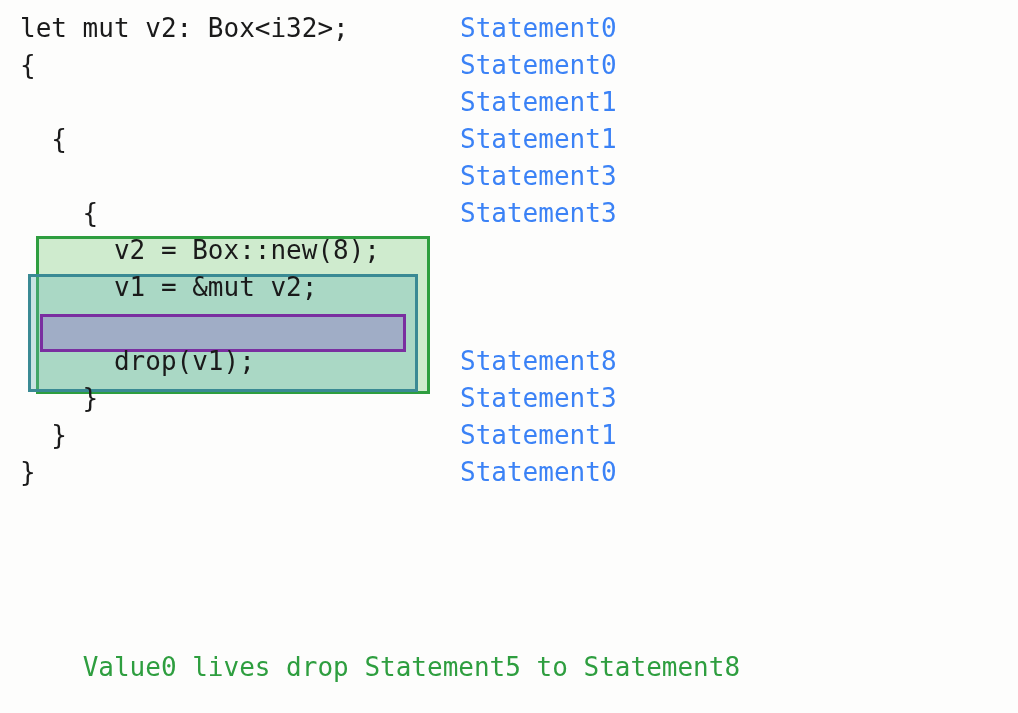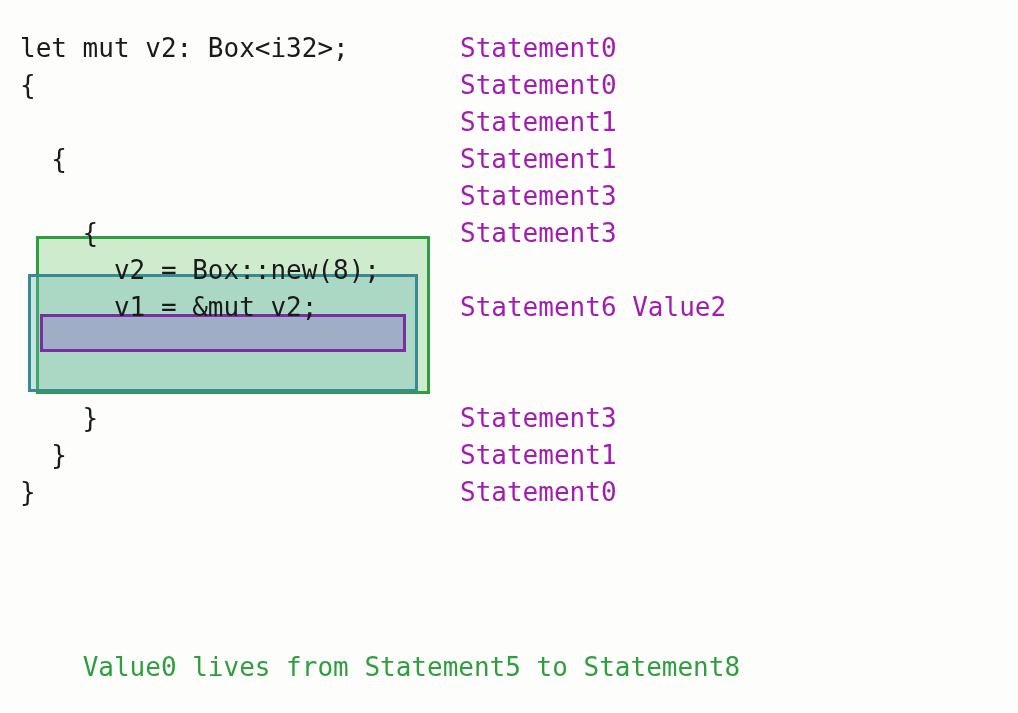--- a/index.html
+++ b/index.html
@@ -11,41 +11,41 @@
     overflow: hidden;
   }
   body {
     font-family: "DejaVu Sans Mono", "Liberation Mono", "Menlo", "Consolas", monospace;
     font-size: 26px;
     color: #1a1a1a;
     position: relative;
   }
   .stage {
     position: relative;
-    padding: 30px 0 0 20px;
+    padding: 10px 0 0 20px;
   }
   .line {
     position: relative;
     height: 37px;
     white-space: pre;
   }
   .code {
     position: absolute;
     left: 0;
     top: 0;
     line-height: 37px;
     color: #1a1a1a;
     z-index: 5;
   }
   .ann {
     position: absolute;
     left: 440px;
     top: 0;
     line-height: 37px;
-    color: #a21caf;
+    color: #3b82f6;
     z-index: 5;
   }
   
   .hl {
     position: absolute;
     box-sizing: border-box;
     z-index: 1;
   }
   .hl-green {
     border: 3px solid #2e9e3f;
@@ -100,40 +100,41 @@
   </div>
   <div class="line">
     <span class="code">    {</span>
     <span class="ann">Statement3</span>
   </div>
   <div class="line">
     <span class="code">      v2 = Box::new(8);</span>
   </div>
   <div class="line">
     <span class="code">      v1 = &amp;mut v2;</span>
-    <span class="ann">Statement6 Value2</span>
   </div>
   <div class="line">
   </div>
   <div class="line">
+    <span class="code">      drop(v1);</span>
+    <span class="ann">Statement8</span>
   </div>
   <div class="line">
     <span class="code">    }</span>
     <span class="ann">Statement3</span>
   </div>
   <div class="line">
     <span class="code">  }</span>
     <span class="ann">Statement1</span>
   </div>
   <div class="line">
     <span class="code">}</span>
     <span class="ann">Statement0</span>
   </div>
 
 </div>
 
 <div class="legend">
   <div class="row">
-    <span class="c-green">Value0 lives from Statement5 to Statement8</span>
+    <span class="c-green">Value0 lives drop Statement5 to Statement8</span>
   </div>
   
   
 </div>
 
 </body></html>

